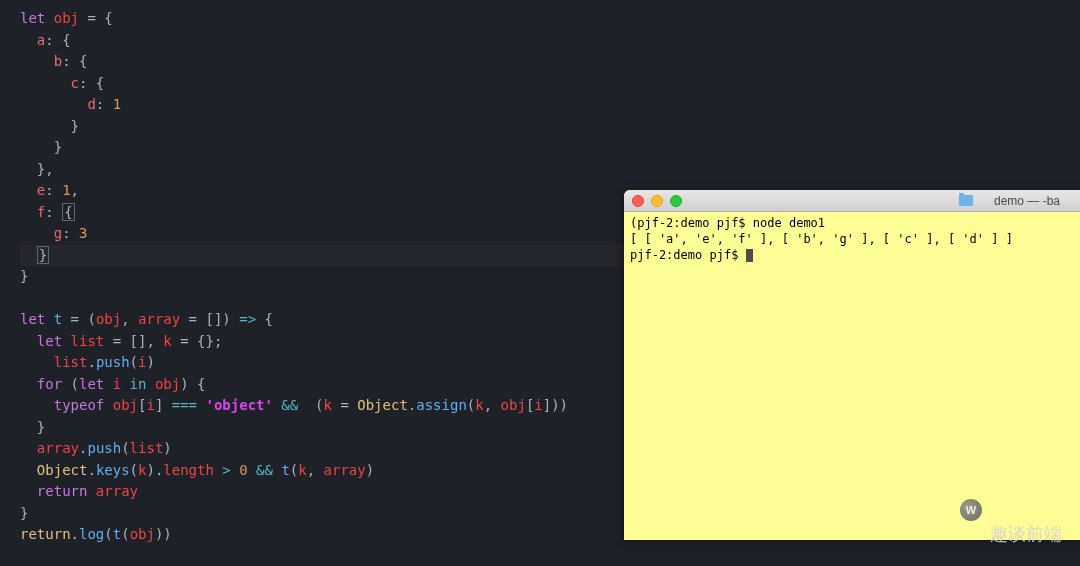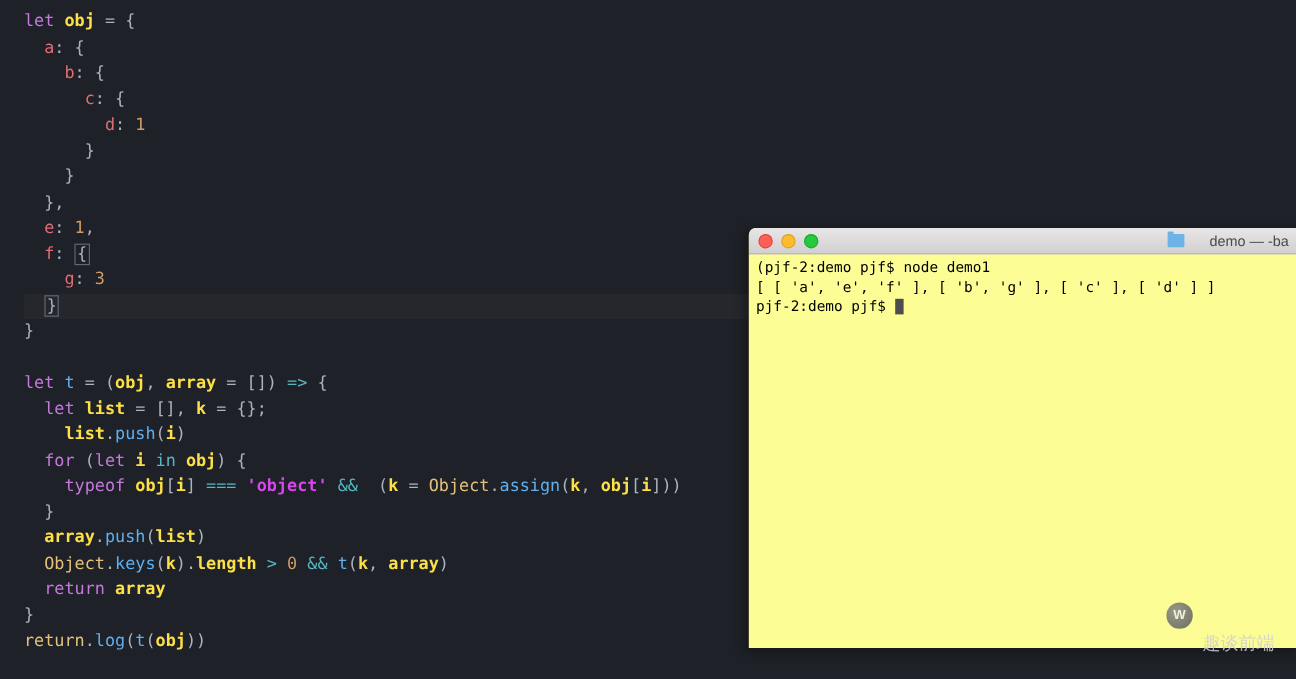--- a/index.html
+++ b/index.html
@@ -14,21 +14,21 @@
 }
 .editor {
   padding: 8px 0 0 20px;
   line-height: 21.5px;
   color: #abb2bf;
   position: relative;
 }
 .line { white-space: pre; position: relative; }
 .line.highlighted { background: rgba(255,255,255,0.03); }
 .k-let { color: #c678dd; text-align: right; }
-.k-var { color: #fde047; font-weight: bold; }
+.k-var { color: #ef4444; }
 .k-prop { color: #e06c75; }
 .k-num { color: #d19a66; }
 .k-op { color: #56b6c2; }
 .k-punc { color: #abb2bf; }
 .k-fn { color: #61afef; }
 .k-str { color: #d946ef; font-weight: bold; }
 .k-obj { color: #e5c07b; }
 .k-type { color: #c678dd; }
 .bracket-box {
   border: 1px solid #5c6773;
@@ -62,21 +62,21 @@
 .circle {
   width: 12px;
   height: 12px;
   border-radius: 50%;
 }
 .red { background: #ff5f56; border: 0.5px solid #e0443e; }
 .yellow { background: #ffbd2e; border: 0.5px solid #dea123; }
 .green { background: #27c93f; border: 0.5px solid #1aab29; }
 .title-text {
   position: absolute;
-  right: 10px;
+  right: 24px;
   display: flex;
   align-items: center;
   gap: 21px;
   font-family: -apple-system, "Helvetica Neue", sans-serif;
   font-size: 12px;
   color: #4a4a4a;
 }
 .folder-icon {
   width: 14px;
   height: 11px;
@@ -127,21 +127,21 @@
   display: flex;
   align-items: center;
   justify-content: center;
   font-size: 11px;
   font-weight: bold;
   color: #eee;
   font-family: sans-serif;
 }
 .wm-text {
   font-family: Liberation Serif, serif;
-  font-size: 15px;
+  font-size: 18px;
   margin-top: 48px;
 }
 </style>
 </head>
 <body>
 
 <div class="editor" id="editor">
     <div class="line"><span class="k-let">let </span><span class="k-var">obj</span><span class="k-punc"> = {</span></div>
     <div class="line"><span class="k-prop">  a</span><span class="k-punc">: {</span></div>
     <div class="line"><span class="k-prop">    b</span><span class="k-punc">: {</span></div>

